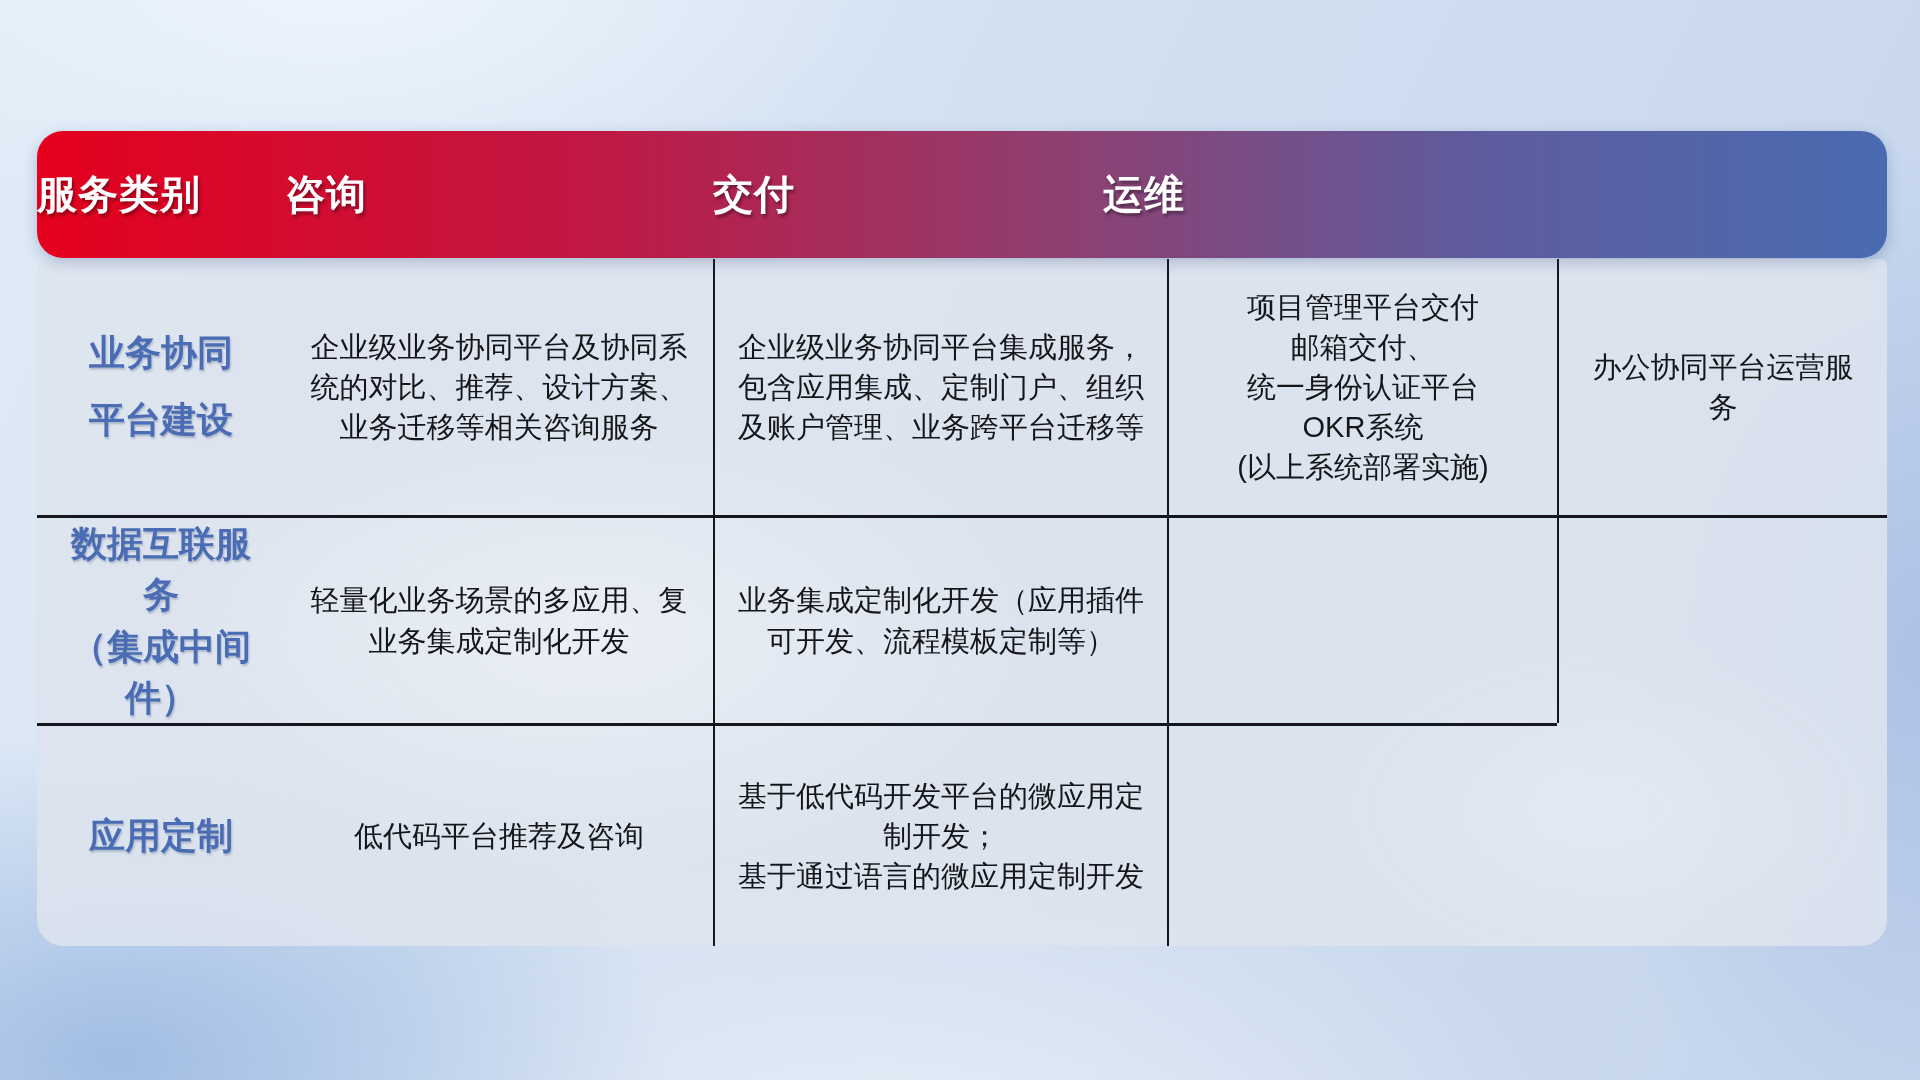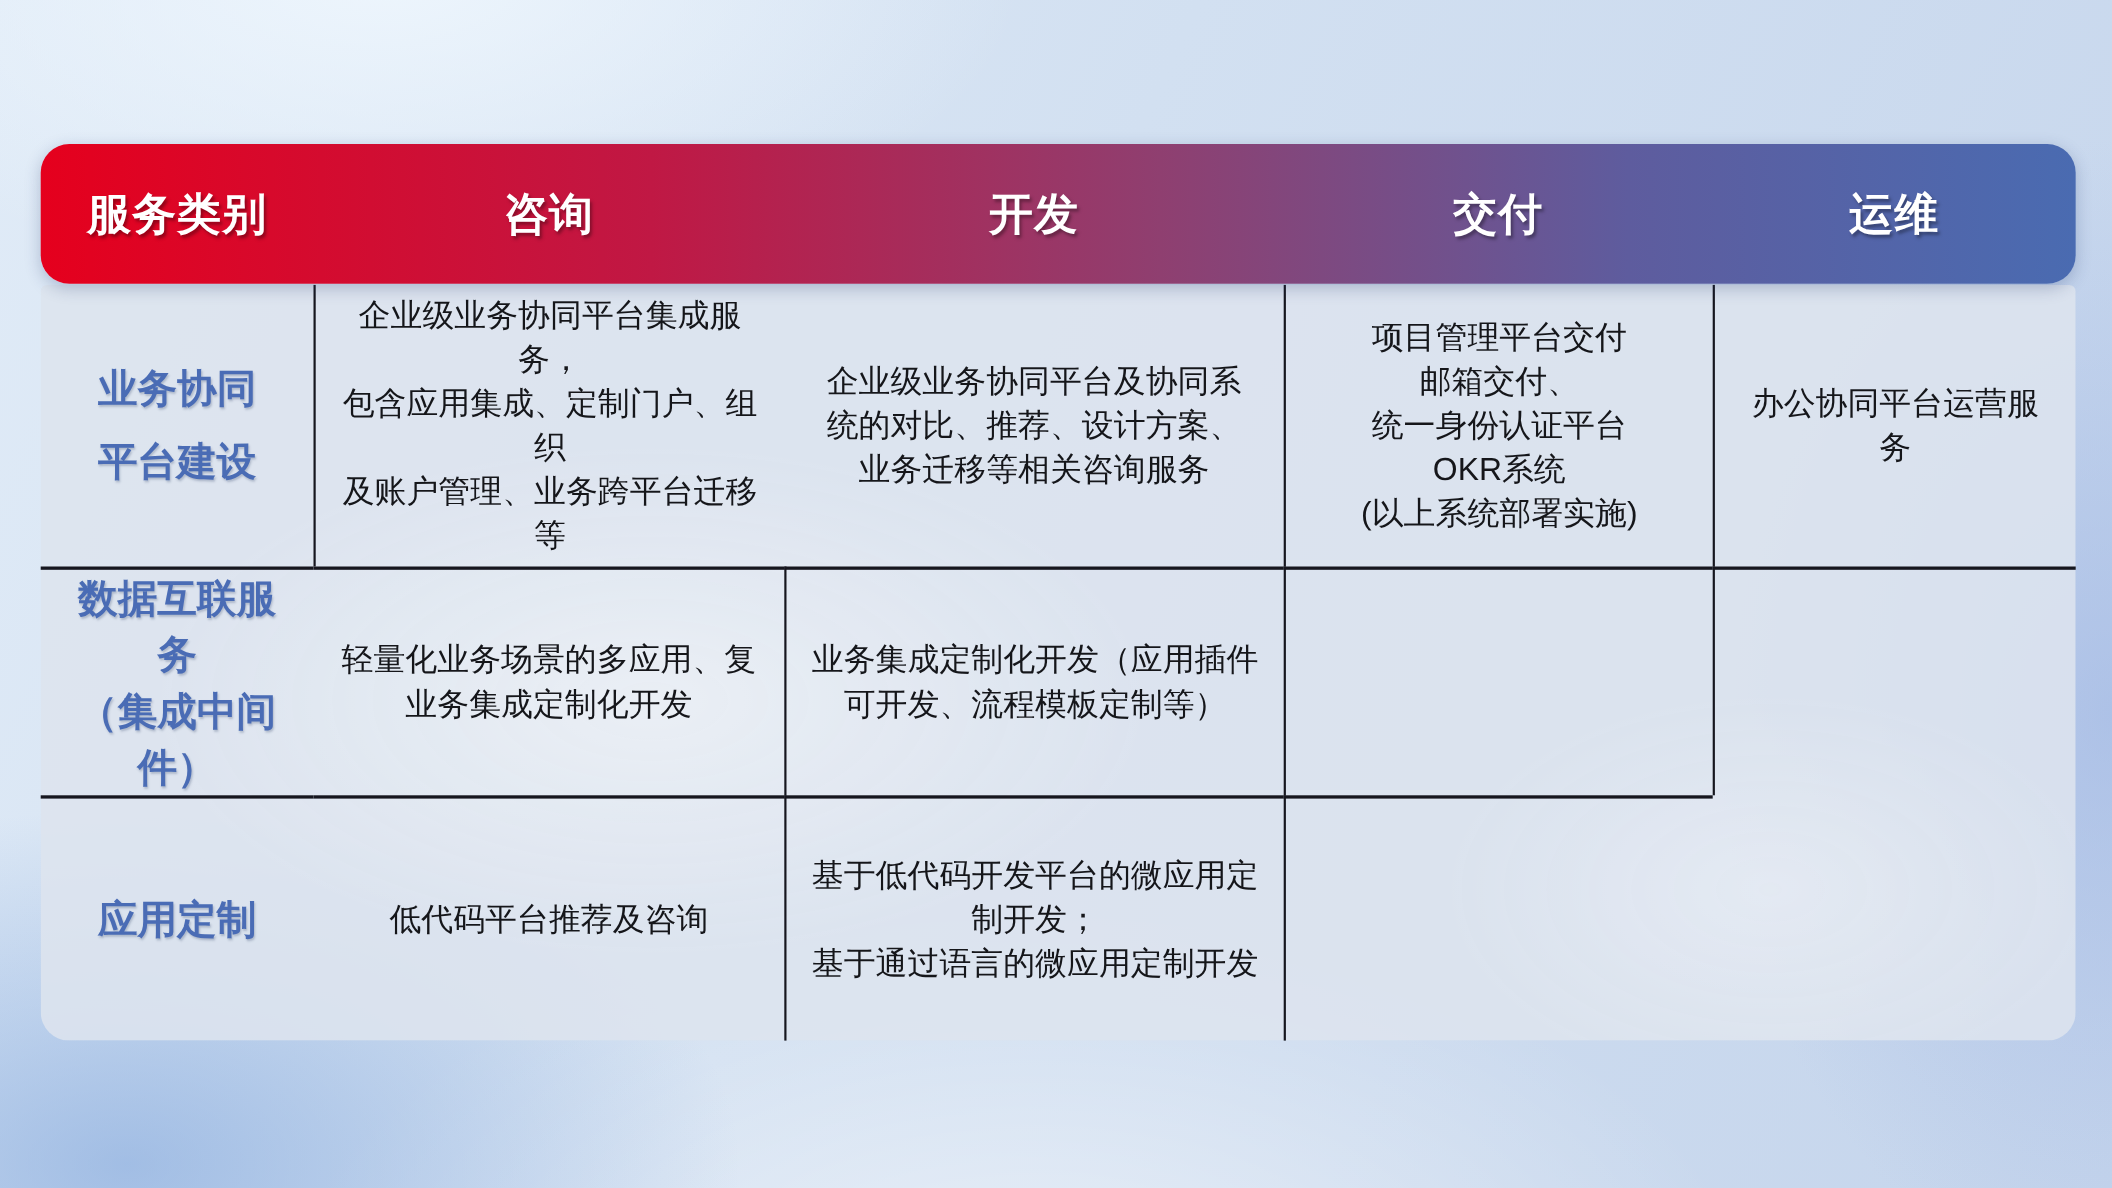--- a/index.html
+++ b/index.html
@@ -29,21 +29,21 @@
       var(--header-grad-78) 78%,
       var(--header-grad-100) 100%);
     box-shadow: 0 4px 14px rgba(40,60,110,0.25);
     position: relative;
     z-index: 2;
   }
   .hcell {
     color: var(--header-text);
     font-size: 40px;
     font-weight: 700;
-    text-align: center;
+    text-align: left;
     letter-spacing: 1px;
     text-shadow: 2px 3px 3px rgba(0,0,0,0.35);
   }
 
   .body-panel {
     position: relative;
     z-index: 1;
     margin-top: 1px;
     background:
       radial-gradient(700px 360px at 30% 55%, rgba(255,255,255,0.40), transparent 65%),
@@ -84,35 +84,34 @@
 </style>
 </head>
 <body>
 
 <div class="stage">
   <div class="table-card">
 
     <div class="header-bar">
       <div class="hcell w0">服务类别</div>
       <div class="hcell w1">咨询</div>
-      <div class="hcell w2">开发</div>
       <div class="hcell w3">交付</div>
       <div class="hcell w4">运维</div>
     </div>
 
     <div class="body-panel">
 
       <div class="cell cat loose">业务协同
 平台建设</div>
+      <div class="cell">企业级业务协同平台及协同系
+统的对比、推荐、设计方案、
+业务迁移等相关咨询服务</div>
       <div class="cell vline">企业级业务协同平台集成服务，
 包含应用集成、定制门户、组织
 及账户管理、业务跨平台迁移等</div>
-      <div class="cell">企业级业务协同平台及协同系
-统的对比、推荐、设计方案、
-业务迁移等相关咨询服务</div>
       <div class="cell vline">项目管理平台交付
 邮箱交付、
 统一身份认证平台
 OKR系统
 (以上系统部署实施)</div>
       <div class="cell vline">办公协同平台运营服务</div>
 
       <div class="cell cat hline">数据互联服务
 （集成中间件）</div>
       <div class="cell hline">轻量化业务场景的多应用、复

